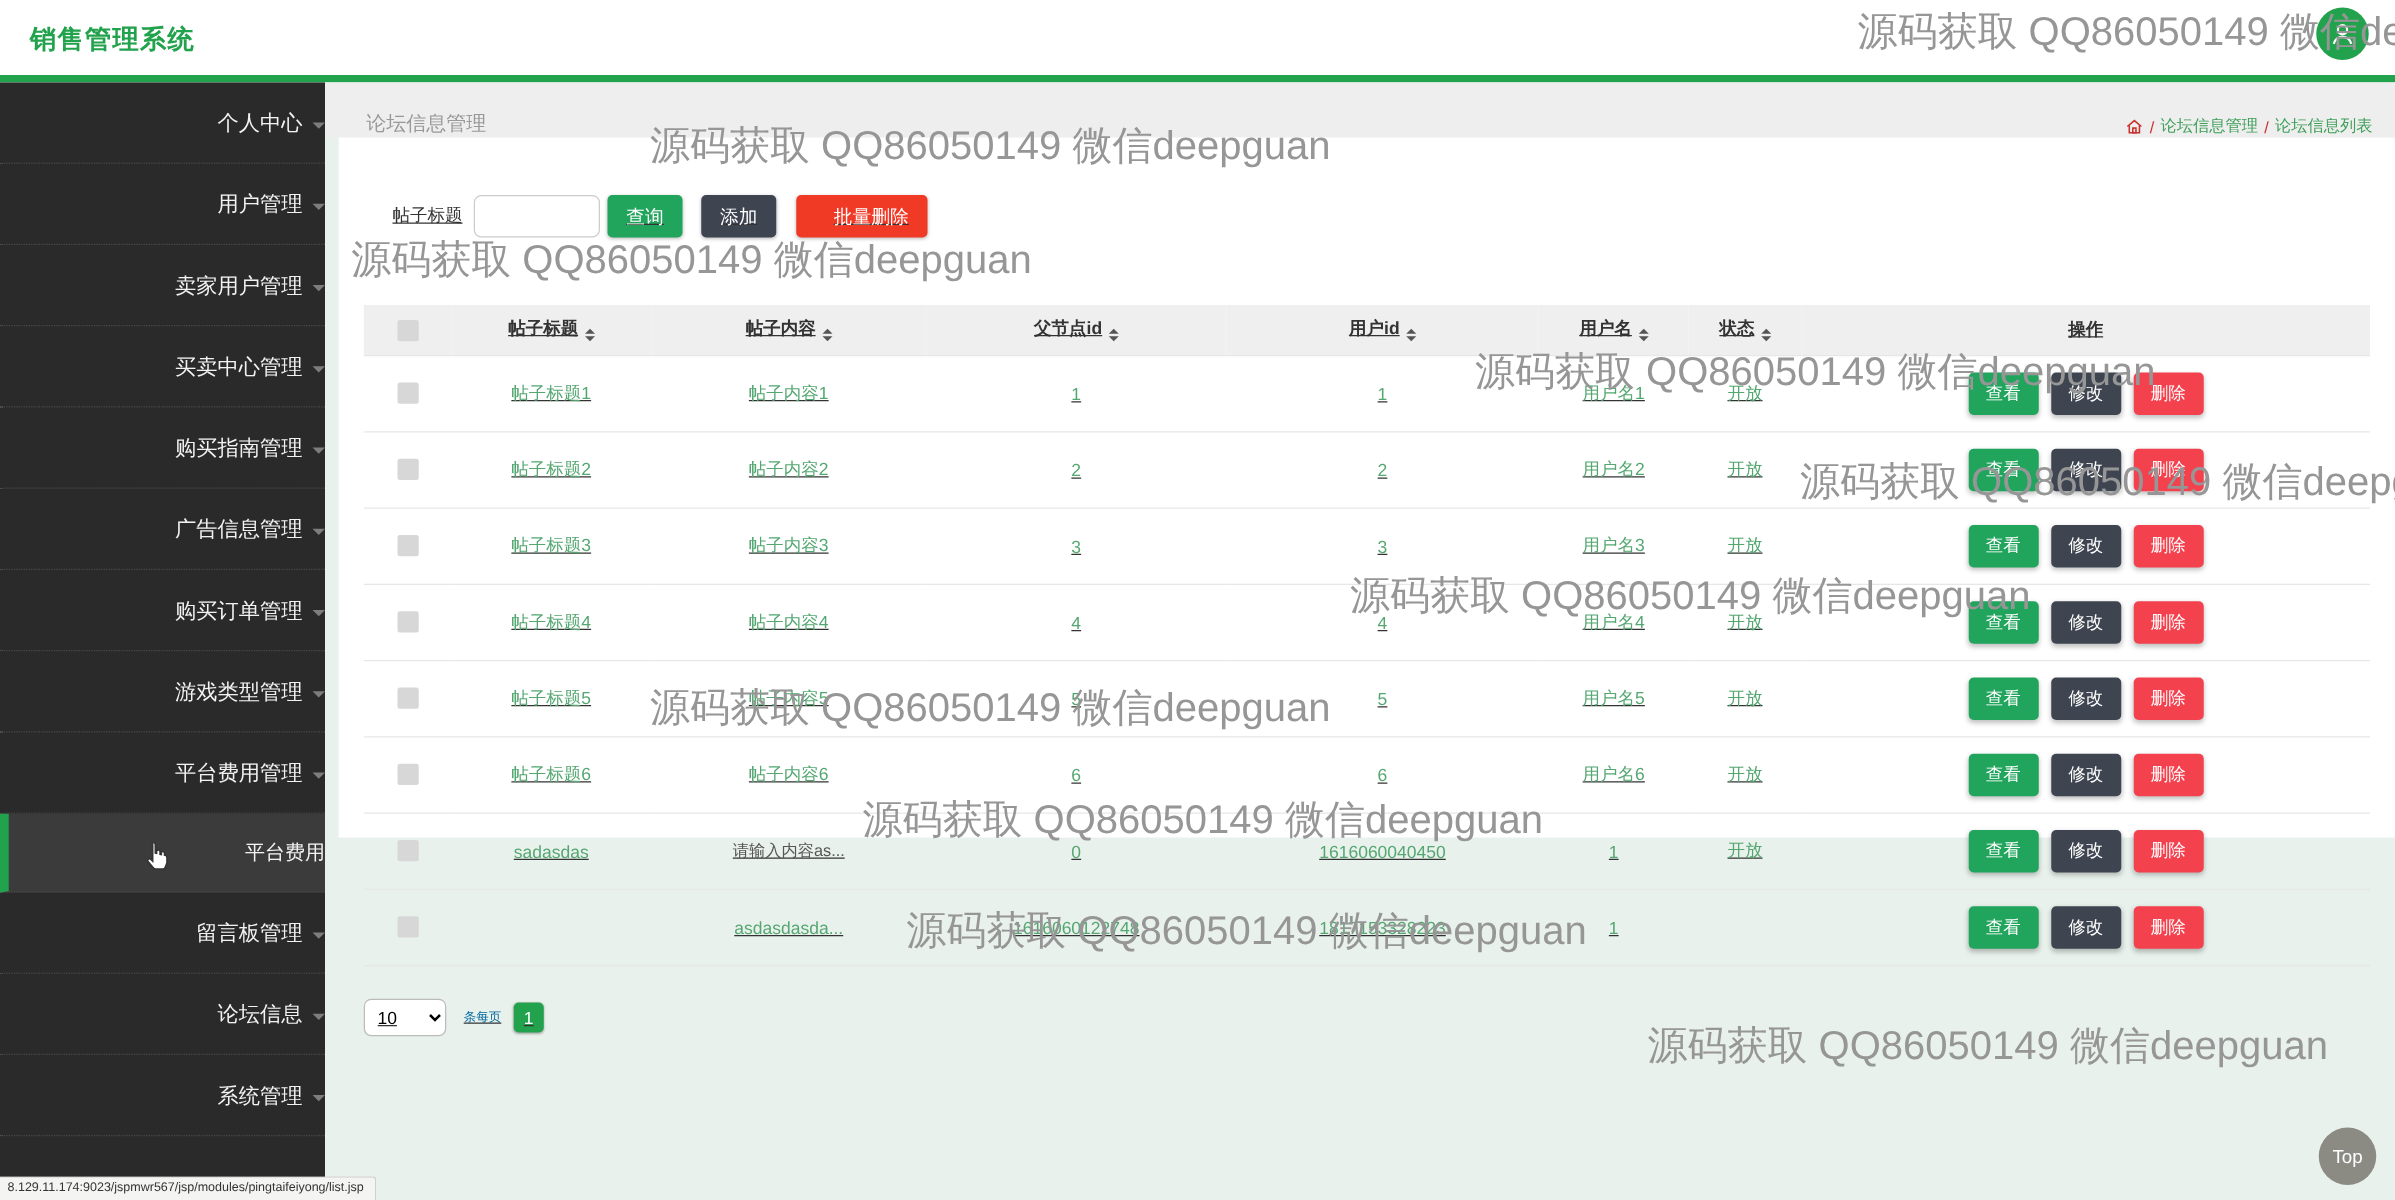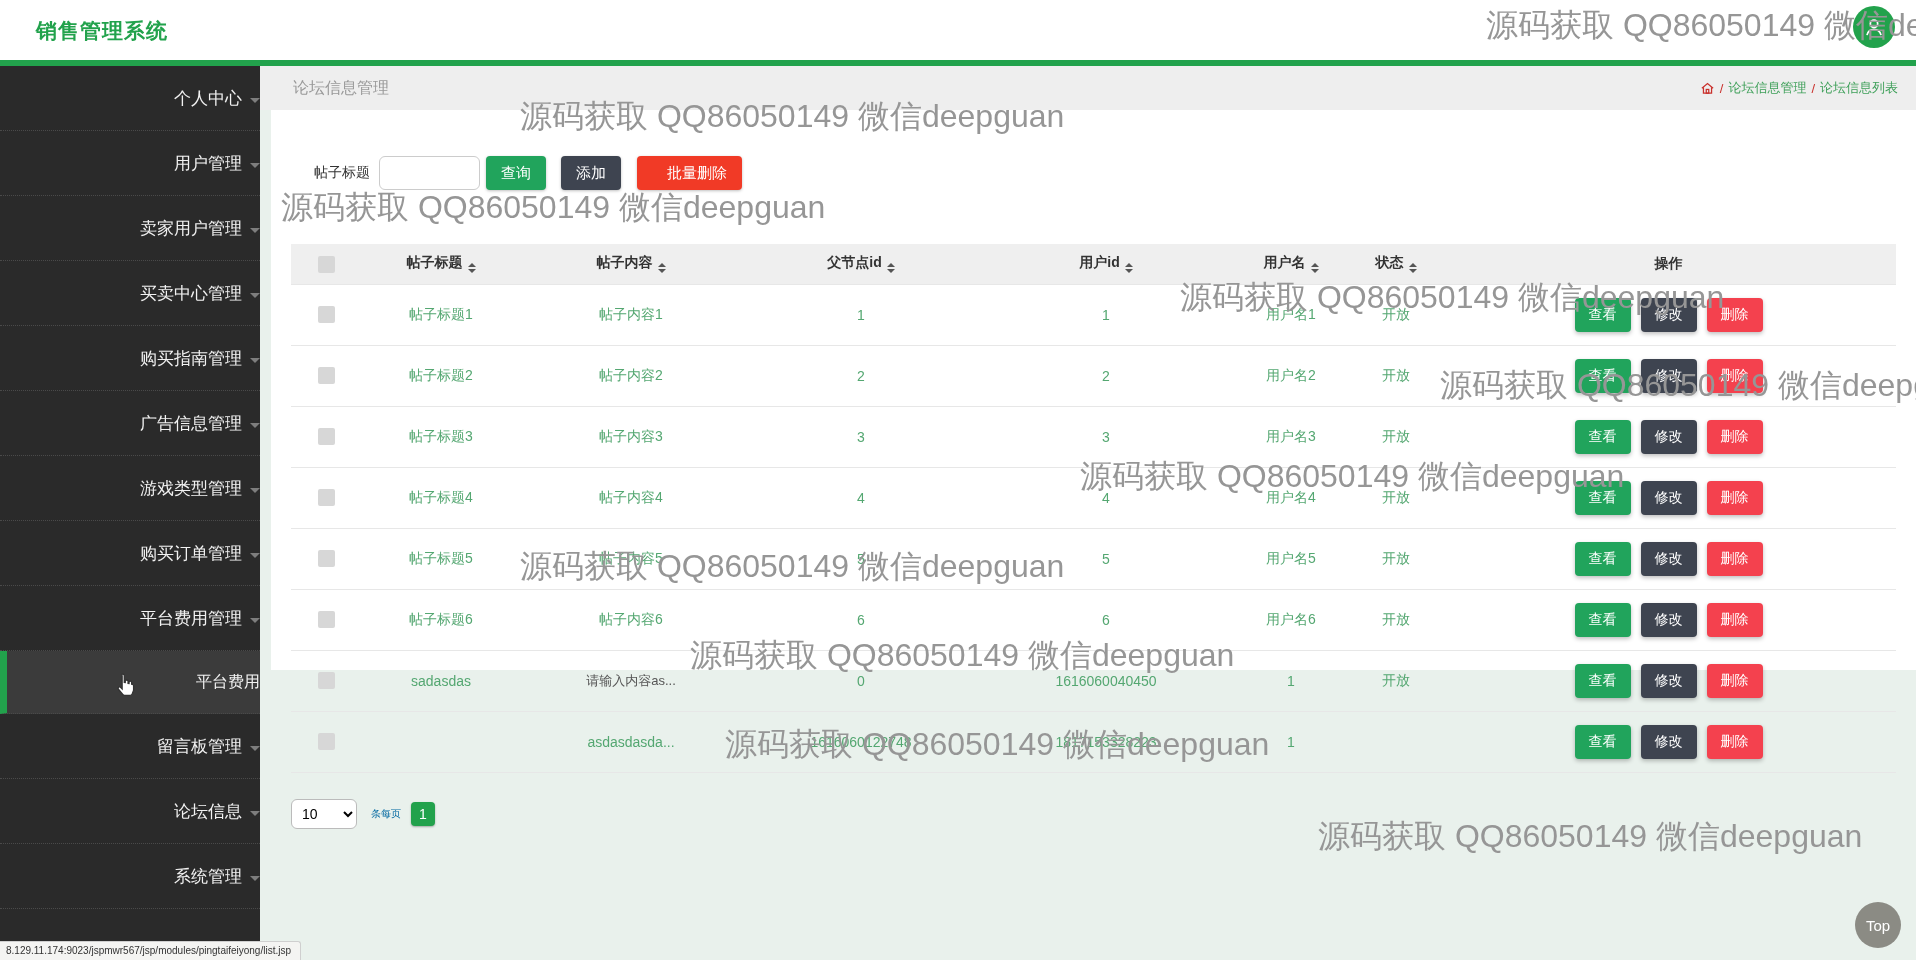--- a/index.html
+++ b/index.html
@@ -6,21 +6,21 @@
   html,body { width:1916px; height:960px; overflow:hidden; }
   body {
     position:relative;
     font-family:"Liberation Sans","DejaVu Sans",sans-serif;
     background:#ffffff;
     color:#333;
   }
   
   .top-header { height:60px; background:#fff; position:relative; }
   .app-title {
-    position:absolute; left:36px; top:17px;
+    position:absolute; left:24px; top:17px;
     font-size:21px; color:var(--accent,#22a24c); font-weight:bold;
     letter-spacing:1px;
   }
   .avatar {
     position:absolute; right:21px; top:6px; width:42px; height:42px;
     border-radius:50%; background:var(--accent,#22a24c);
     display:flex; align-items:center; justify-content:center;
   }
   .green-bar { height:6px; background:var(--accent,#22a24c); }
 
@@ -41,31 +41,31 @@
   .side-item.sub { height:63px; font-size:16px; }
   .side-item.active {
     background:var(--sidebar-active,#3b3b3b);
     border-left:7px solid var(--accent,#22a24c);
   }
   .content { flex:1; background:var(--pale,#e9f1ec); position:relative; }
 
   
   .crumb-strip {
     height:44px; background:var(--strip,#eee);
-    display:flex; align-items:center; justify-content:space-between;
+    display:flex; align-items:flex-end; justify-content:space-between;
     padding:0 18px 0 33px;
   }
   .page-title { color:#999; font-size:16px; }
   .breadcrumb { display:flex; align-items:center; font-size:13px; gap:5px; }
   .breadcrumb .sep { color:var(--crumb-red,#c9302c); }
   .breadcrumb a { color:var(--crumb-green,#3fa05a); text-decoration:none; cursor:pointer; }
 
   
   .panel {
-    margin-left:11px; background:#fff; height:560px; position:relative;
+    margin-left:11px; background:#fff; height:560px; position:relative;text-decoration:underline;
   }
   .toolbar {
     display:flex; align-items:center; padding:46px 0 0 43px;
   }
   .toolbar label { font-size:14px; color:#333; margin-right:9px; }
   .toolbar input {
     width:101px; height:34px; border:1px solid #ccc; border-radius:6px;
     padding:0 8px; font-size:14px; outline:none; background:#fff;
   }
   .btn {
@@ -172,25 +172,25 @@
       </div>
       <div class="side-item">
         <span>购买指南管理</span>
         <i class="caret"></i>
       </div>
       <div class="side-item">
         <span>广告信息管理</span>
         <i class="caret"></i>
       </div>
       <div class="side-item">
+        <span>购买订单管理</span>
+        <i class="caret"></i>
+      </div>
+      <div class="side-item">
         <span>游戏类型管理</span>
-        <i class="caret"></i>
-      </div>
-      <div class="side-item">
-        <span>购买订单管理</span>
         <i class="caret"></i>
       </div>
       <div class="side-item">
         <span>平台费用管理</span>
         <i class="caret"></i>
       </div>
       <div class="side-item sub active">
         <span>平台费用</span>
       </div>
       <div class="side-item">

